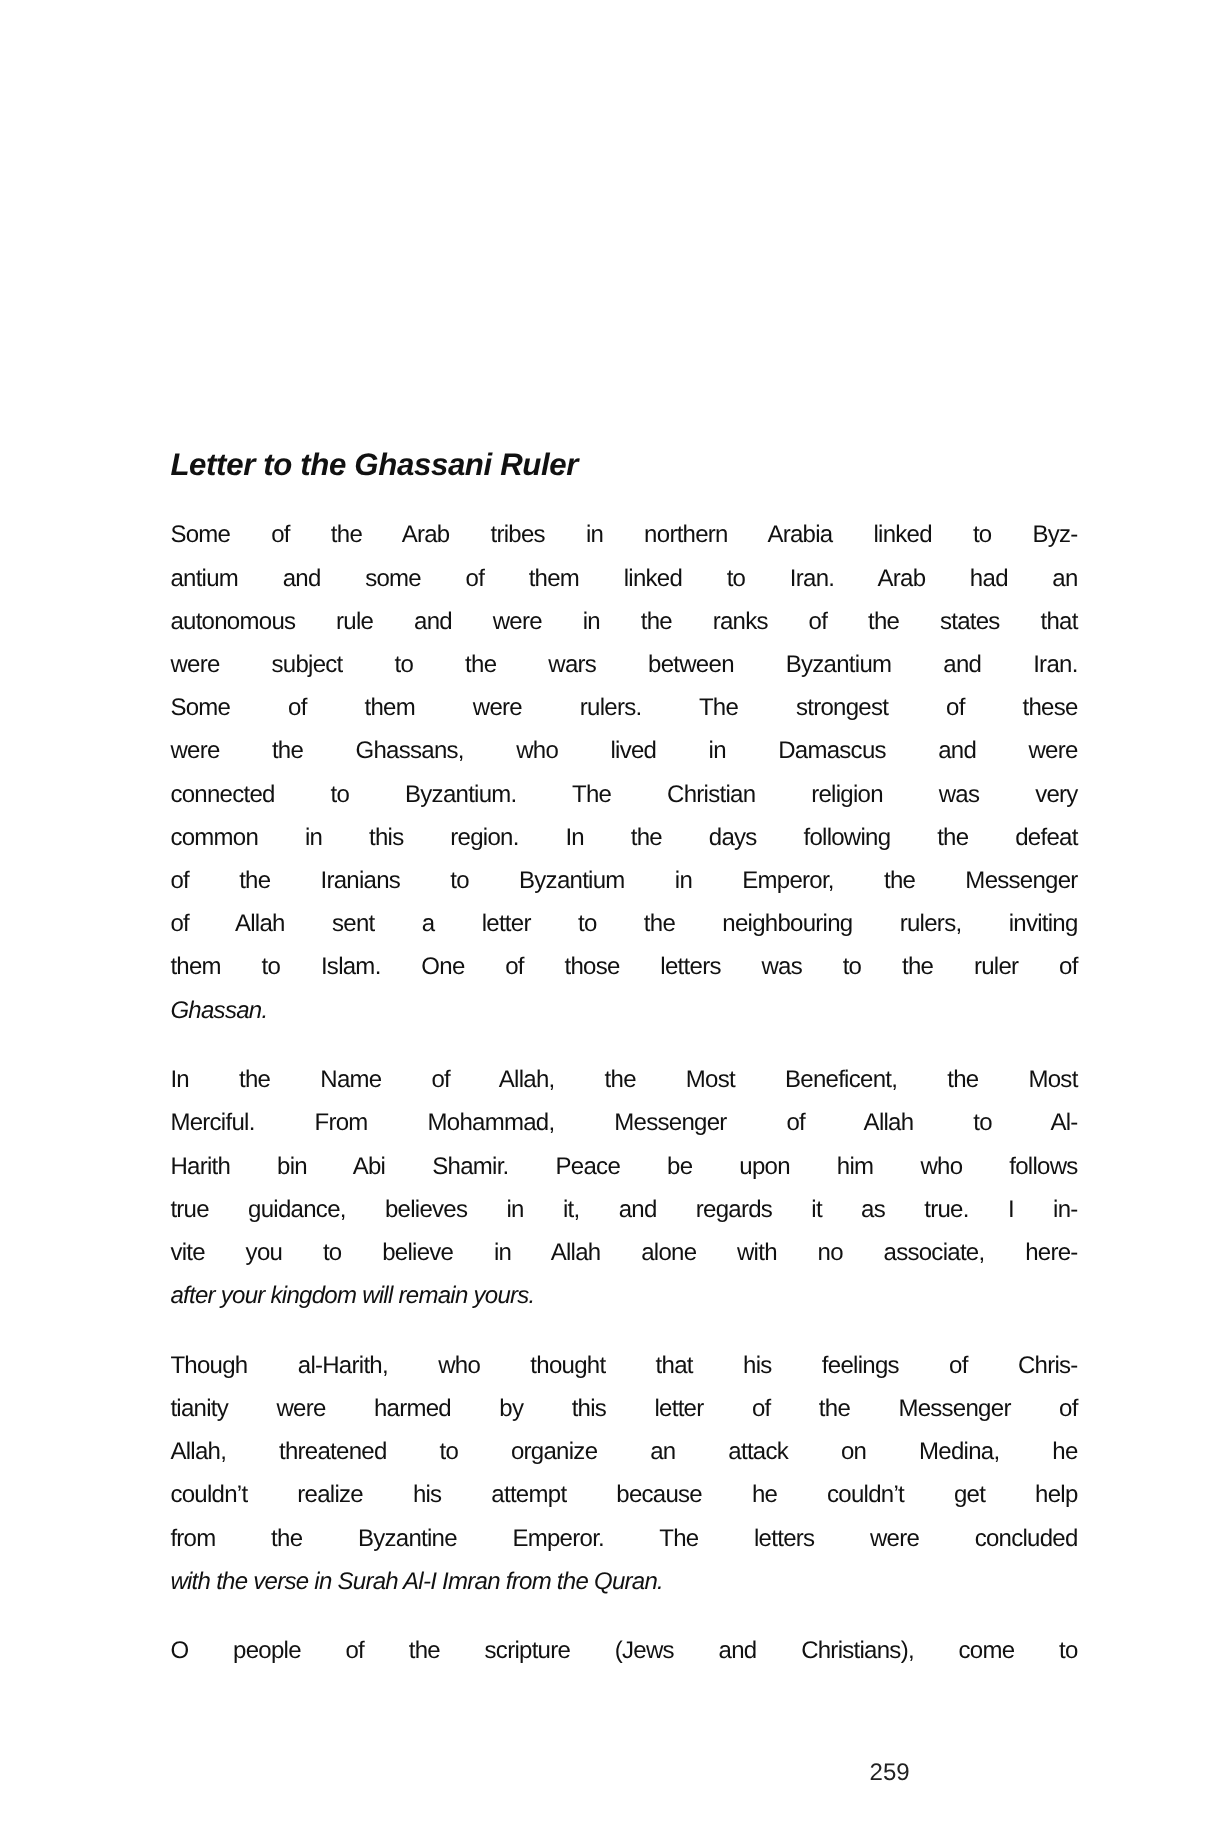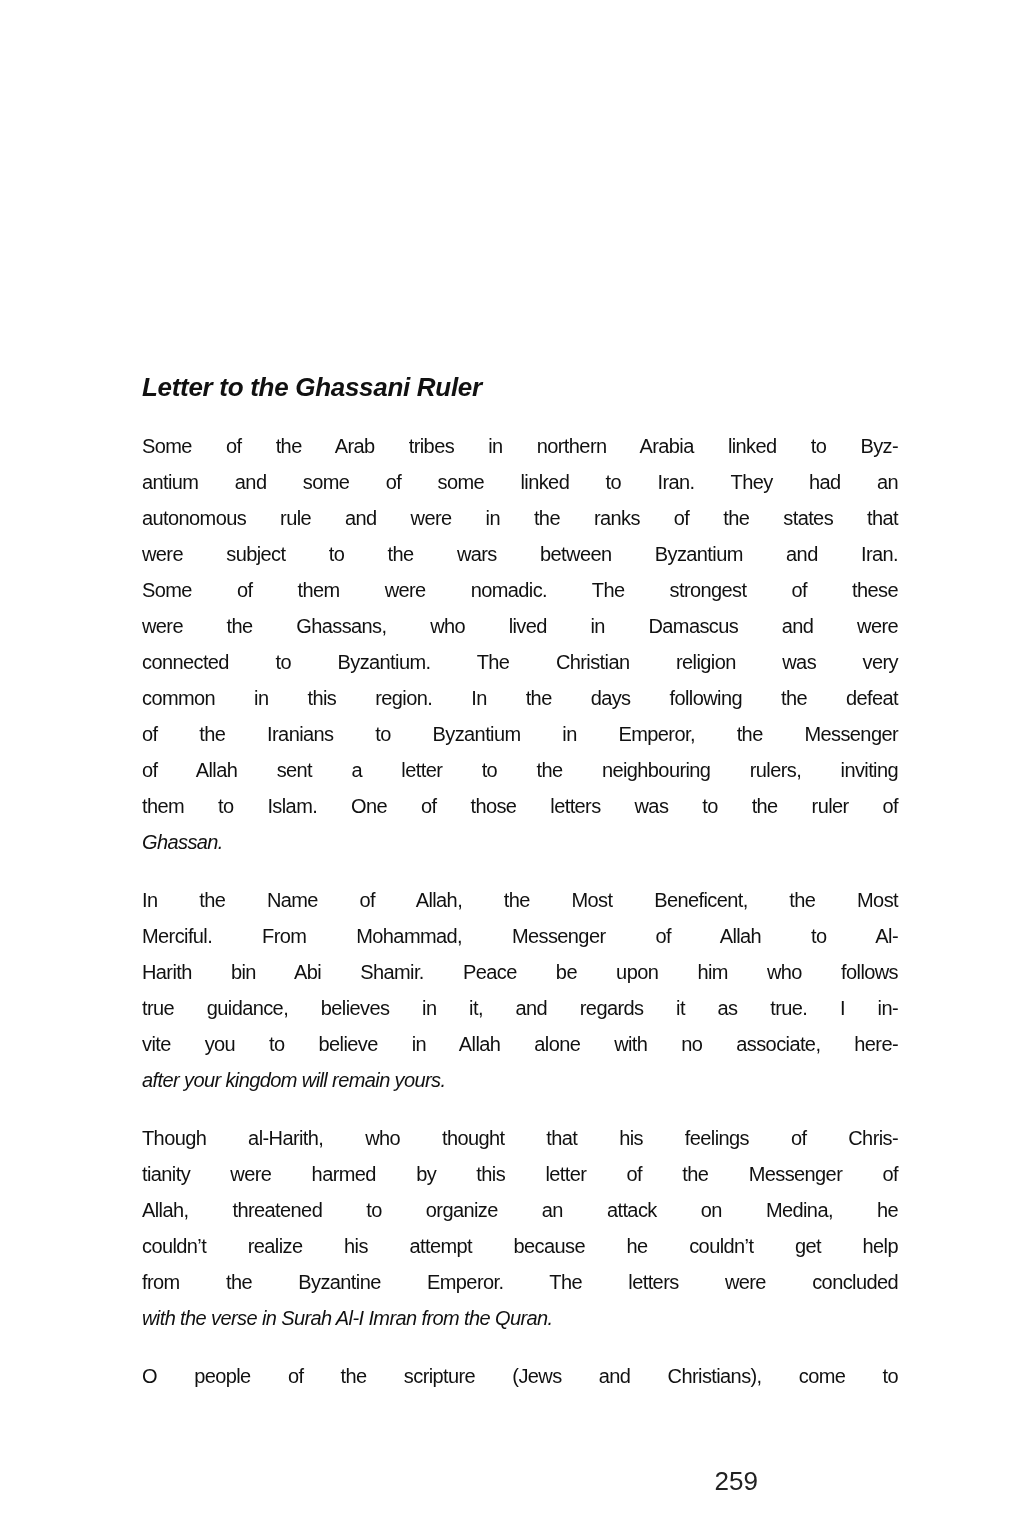--- a/index.html
+++ b/index.html
@@ -17,35 +17,35 @@
     .line {
       position: absolute; left: 142px; width: 756px;
       font-size: 20px; line-height: 36px; height: 36px;
       white-space: nowrap; text-align: justify; text-align-last: justify;
       letter-spacing: -0.6px;
     }
     .line.last { text-align-last: left; font-style: italic; }
     .line.italic { }
     .page-number {
       position: absolute; right: 126px; top: 1466px;
-      font-size: 26px; color: #222222; margin-left: 33px;
+      font-size: 20px; color: #222222; margin-left: 33px;
     }
   </style>
 </head>
 <body>
 
 <div class="page">
   <div class="heading">Letter to the Ghassani Ruler</div>
 
   <div>
     <div class="line" style="top:428px">Some of the Arab tribes in northern Arabia linked to Byz-</div>
-    <div class="line" style="top:464px">antium and some of some linked to Iran. They had an</div>
+    <div class="line" style="top:464px">antium and some of them linked to Iran. Arab had an</div>
     <div class="line" style="top:500px">autonomous rule and were in the ranks of the states that</div>
     <div class="line" style="top:536px">were subject to the wars between Byzantium and Iran.</div>
-    <div class="line" style="top:572px">Some of them were nomadic. The strongest of these</div>
+    <div class="line" style="top:572px">Some of them were rulers. The strongest of these</div>
     <div class="line" style="top:608px">were the Ghassans, who lived in Damascus and were</div>
     <div class="line" style="top:644px">connected to Byzantium. The Christian religion was very</div>
     <div class="line" style="top:680px">common in this region. In the days following the defeat</div>
     <div class="line" style="top:716px">of the Iranians to Byzantium in Emperor, the Messenger</div>
     <div class="line" style="top:752px">of Allah sent a letter to the neighbouring rulers, inviting</div>
     <div class="line" style="top:788px">them to Islam. One of those letters was to the ruler of</div>
     <div class="line last" style="top:824px">Ghassan.</div>
   </div>
 
   <div>

